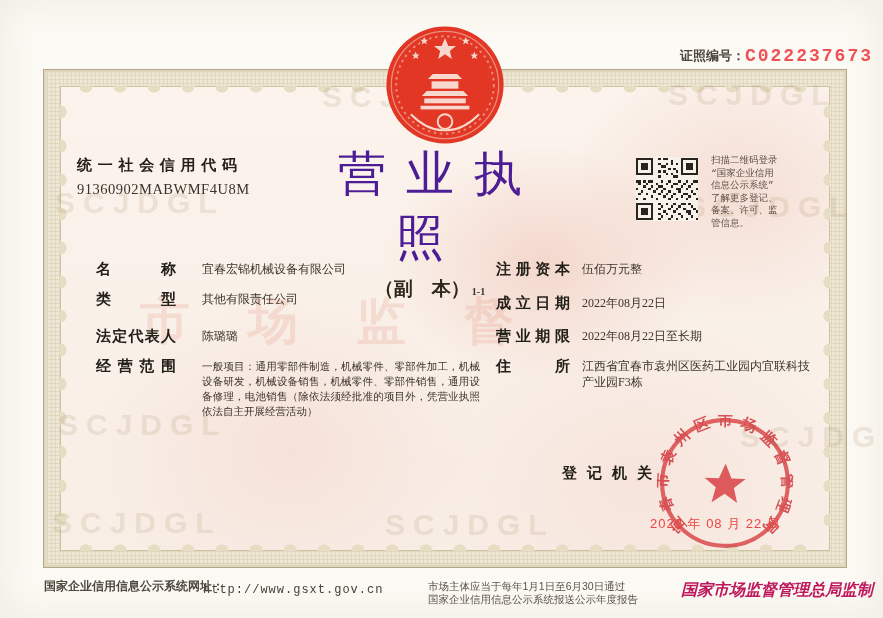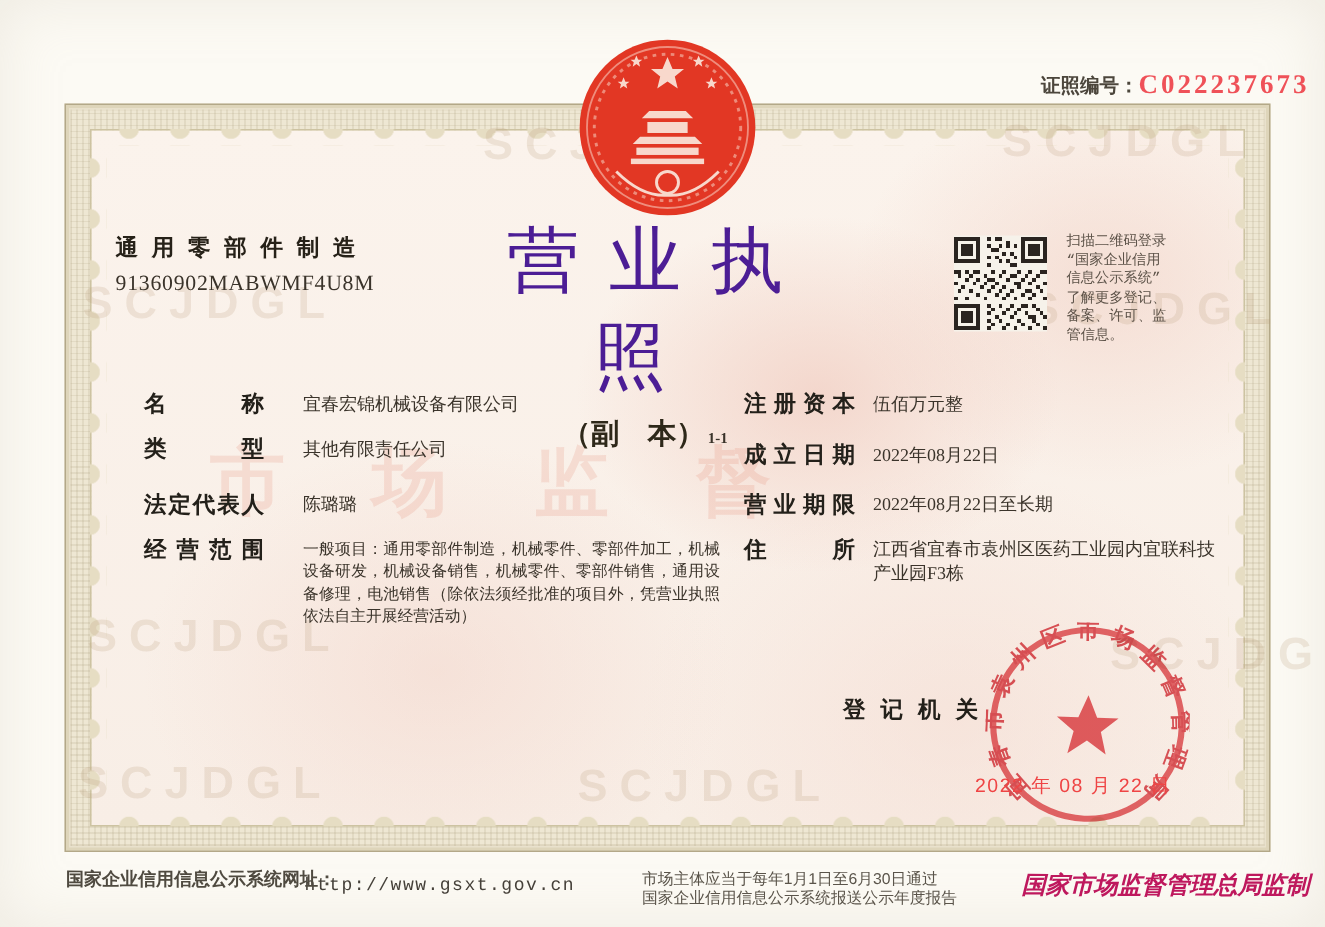--- a/index.html
+++ b/index.html
@@ -38,21 +38,21 @@
 
   
   .wm { position:absolute; font-weight:bold; letter-spacing:8px; font-size:30px;
         color:rgba(186,155,120,.20); pointer-events:none; }
   #wm-center { position:absolute; left:140px; top:288px; font-size:50px; letter-spacing:58px;
         font-family:"Liberation Serif", serif; font-weight:bold;
         color:rgba(222,110,85,.16); pointer-events:none; white-space:nowrap; }
 
   
   #cert-no { position:absolute; top:46px; right:10px; font-size:13px; color:#4c463c; font-weight:bold; }
-  #cert-no b { font-family:Liberation Serif, serif; font-size:18px; letter-spacing:2px;
+  #cert-no b { font-family:Liberation Mono, monospace; font-size:18px; letter-spacing:2px;
                color:#ef5158; font-weight:bold; vertical-align:-1px; }
 
   #emblem { position:absolute; left:384px; top:24px; width:122px; height:120px; }
 
   #credit-block { position:absolute; left:77px; top:156px; }
   #credit-label { width:160px; font-size:15px; font-weight:bold; color:#262118;
                   text-align:justify; text-align-last:justify; }
   #credit-code  { margin-top:6px; font-family:"Liberation Serif", serif; font-size:14.5px;
                   letter-spacing:.5px; color:#3a332a; }
 
@@ -139,21 +139,21 @@
         <path d="M31 59 L69 59 L65 55 L35 55 Z"></path>
         <rect x="33" y="61" width="34" height="4"></rect>
         <rect x="30" y="67" width="40" height="3"></rect>
       </g>
       <circle cx="50" cy="80" r="6" fill="none" stroke="#f8d8cc" stroke-width="1.6"></circle>
       <path d="M22 74 Q36 88 50 87 Q64 88 78 74" fill="none" stroke="#f8d8cc" stroke-width="1.6"></path>
     </svg>
   </div>
 
   <div id="credit-block">
-    <div id="credit-label">通用零部件制造</div>
+    <div id="credit-label">统一社会信用代码</div>
     <div id="credit-code">91360902MABWMF4U8M</div>
   </div>
 
   <div id="title-block">
     <div id="title">营业执照</div>
     <div id="subtitle-row"><span>（副　本）</span><span id="copy-no">1-1</span></div>
   </div>
 
   <div id="qr">
     <svg viewBox="0 0 25 25" shape-rendering="crispEdges">

